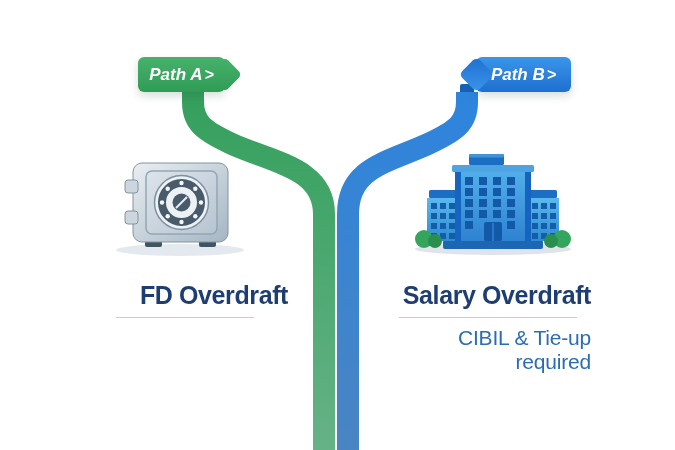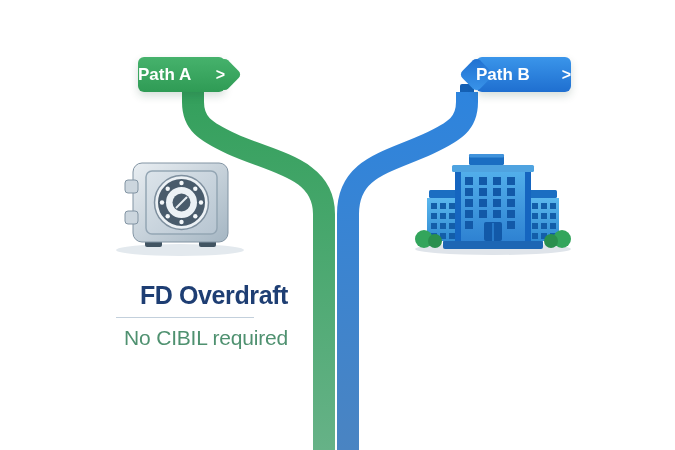--- a/index.html
+++ b/index.html
@@ -8,23 +8,24 @@
     overflow:hidden; font-family:"Liberation Sans", sans-serif;
   }
   .roads-svg { position:absolute; left:0; top:0; z-index:1; }
   .icon-svg  { position:absolute; z-index:2; }
   .safe-pos { left:113px; top:153px; }
   .bldg-pos { left:413px; top:150px; }
 
   
   .sign {
     position:absolute; top:57px; height:35px; z-index:3;
-    display:flex; align-items:center; justify-content:space-between; gap:2px;
+    display:flex; align-items:center; justify-content:center; gap:2px;
     border-radius:6px; color:#ffffff; font-weight:bold; font-size:17px;
     box-shadow:0 4px 9px rgba(30,70,50,0.18);
+    font-style:italic;
   }
   .sign span { position:relative; z-index:1; }
   .sign-a {
     left:138px; width:87px;
     background:linear-gradient(180deg,#46b26c,#2f9b55);
   }
   .sign-a::after {
     content:""; position:absolute; width:25px; height:25px; top:5px; right:-12px;
     transform:rotate(45deg); border-radius:5px;
     background:linear-gradient(135deg,#46b26c,#2f9b55);
@@ -212,17 +213,21 @@
     </g>
     <g>
       <circle cx="149" cy="89" r="9" fill="#33a55c"></circle>
         <circle cx="138" cy="91" r="7" fill="#2a8f4e"></circle>
     </g>
   </svg>
 
   <div class="col col-left">
     <div class="col-title">FD Overdraft</div>
     <div class="col-divider"></div>
-    <div class="col-sub">No CIBIL required</div>
-  </div>
-
+  </div>
+
+  <div class="col col-right">
+    <div class="col-title">Salary Overdraft</div>
+    <div class="col-divider"></div>
+    <div class="col-sub">CIBIL &amp; Tie-up required</div>
+  </div>
 
 </div>
 
 </body></html>

